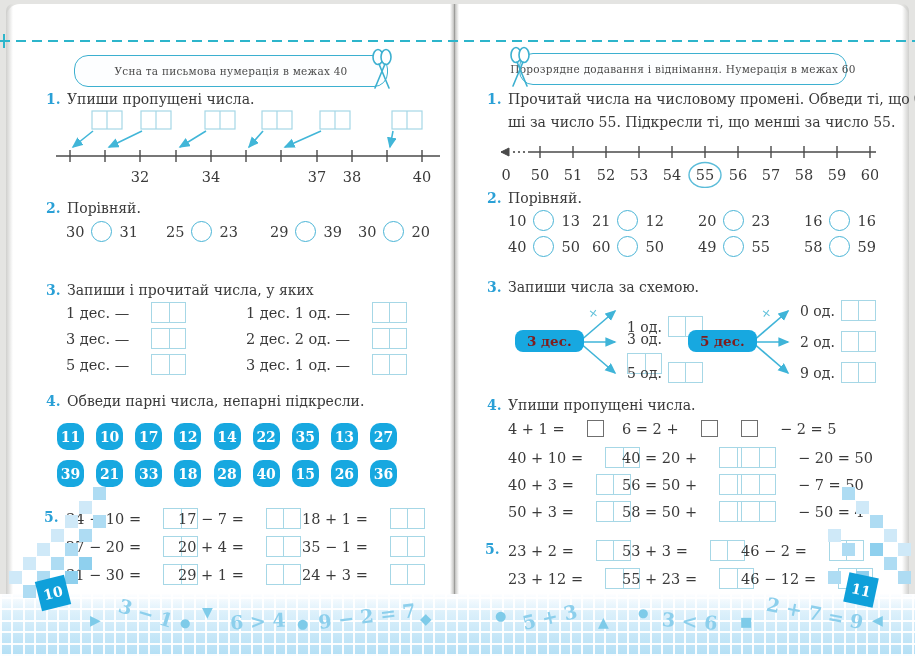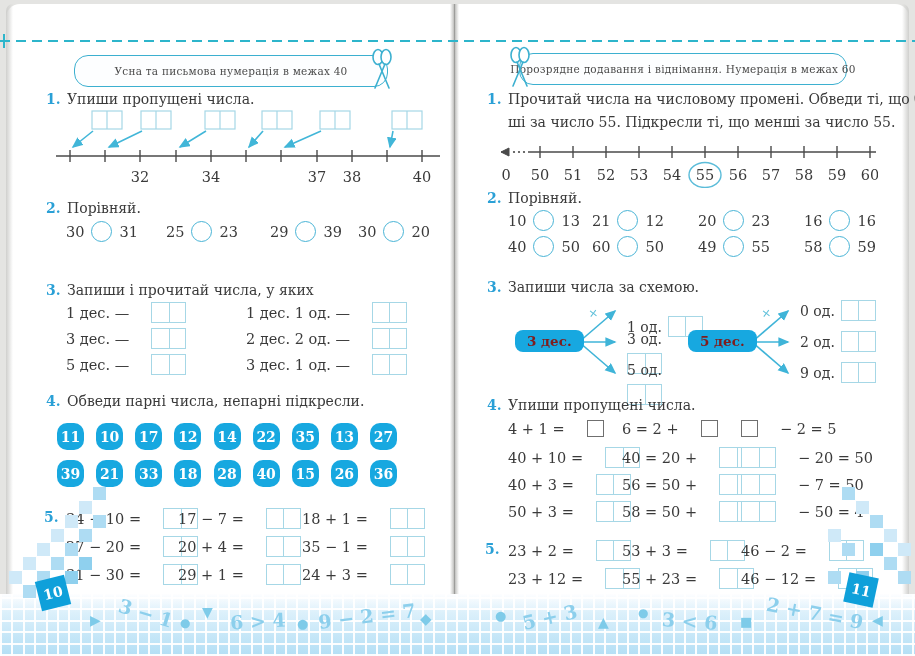--- a/index.html
+++ b/index.html
@@ -367,21 +367,21 @@
       <text x="12" y="14" transform="rotate(38 12 10)" style="font-size:13px;fill:#5fc0da;">+</text>
     </svg>
     <span class="sitem" style="left:122px;top:16px;">
         <span>1 од.</span>
         <span class="box2"></span>
       </span>
     <span class="sitem" style="left:122px;top:31px;flex-direction:column;">
         <span>3 од.</span>
         <span class="box2"></span>
       </span>
-    <span class="sitem" style="left:122px;top:62px;flex-direction:column;">
+    <span class="sitem" style="left:122px;top:62px;">
         <span>5 од.</span>
         <span class="box2"></span>
       </span>
   </div>
 
   <div class="scheme" style="left:678px;top:300px;">
     <span class="pill" style="left:10px;top:30px;">5 дес.</span>
     <svg style="position:absolute;left:72px;top:0;" width="46" height="84" viewBox="0 0 46 84">
       <defs>
           <marker id="ah3" markerWidth="8" markerHeight="8" refX="6" refY="3" orient="auto">

